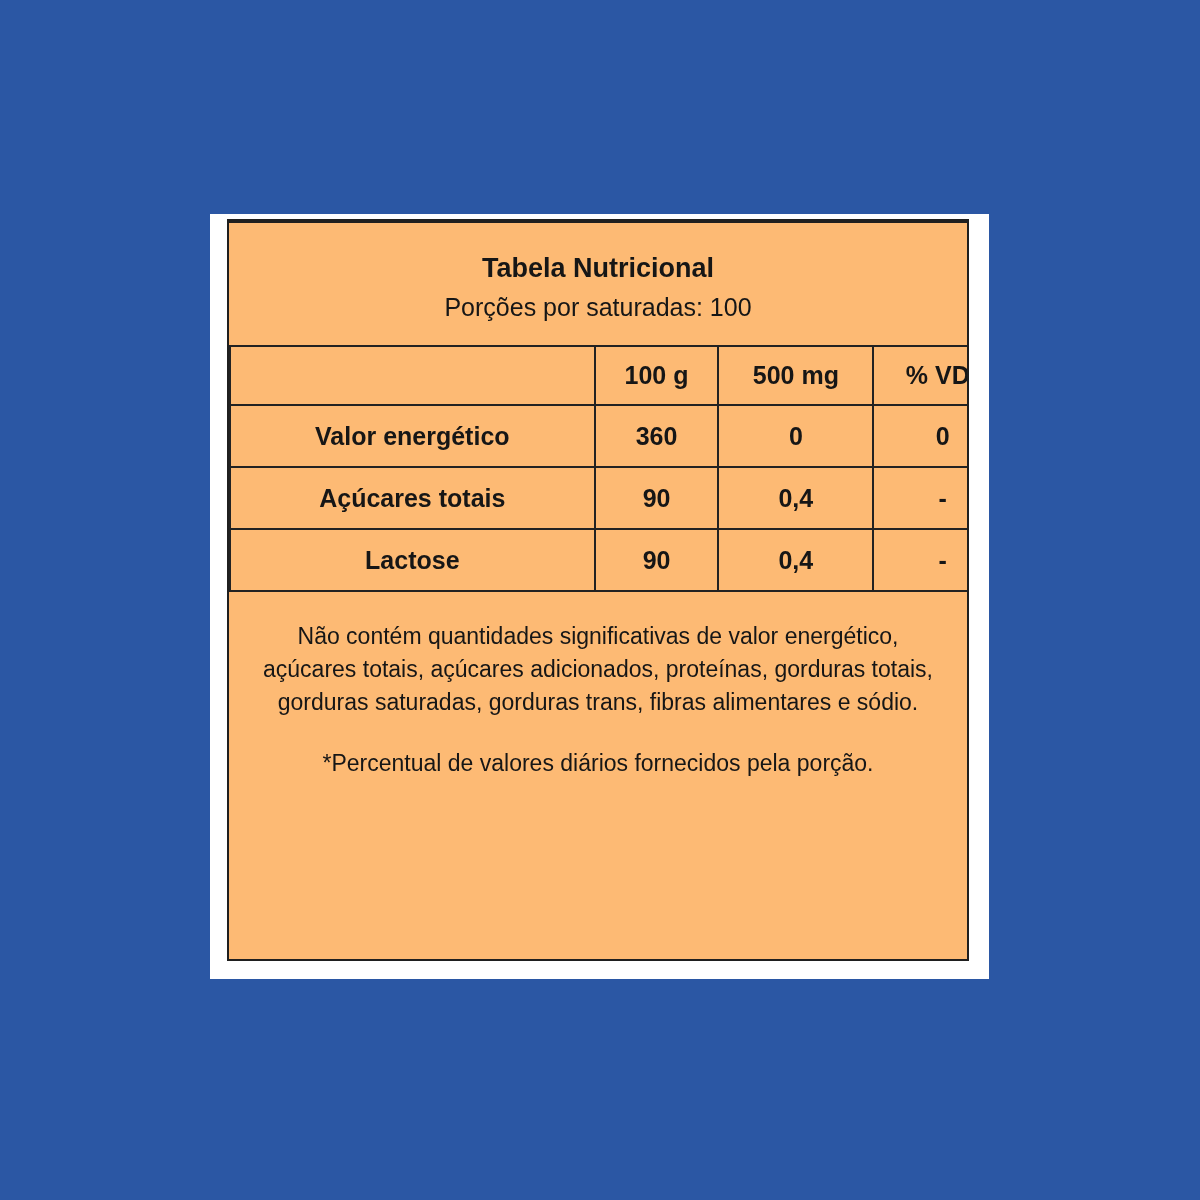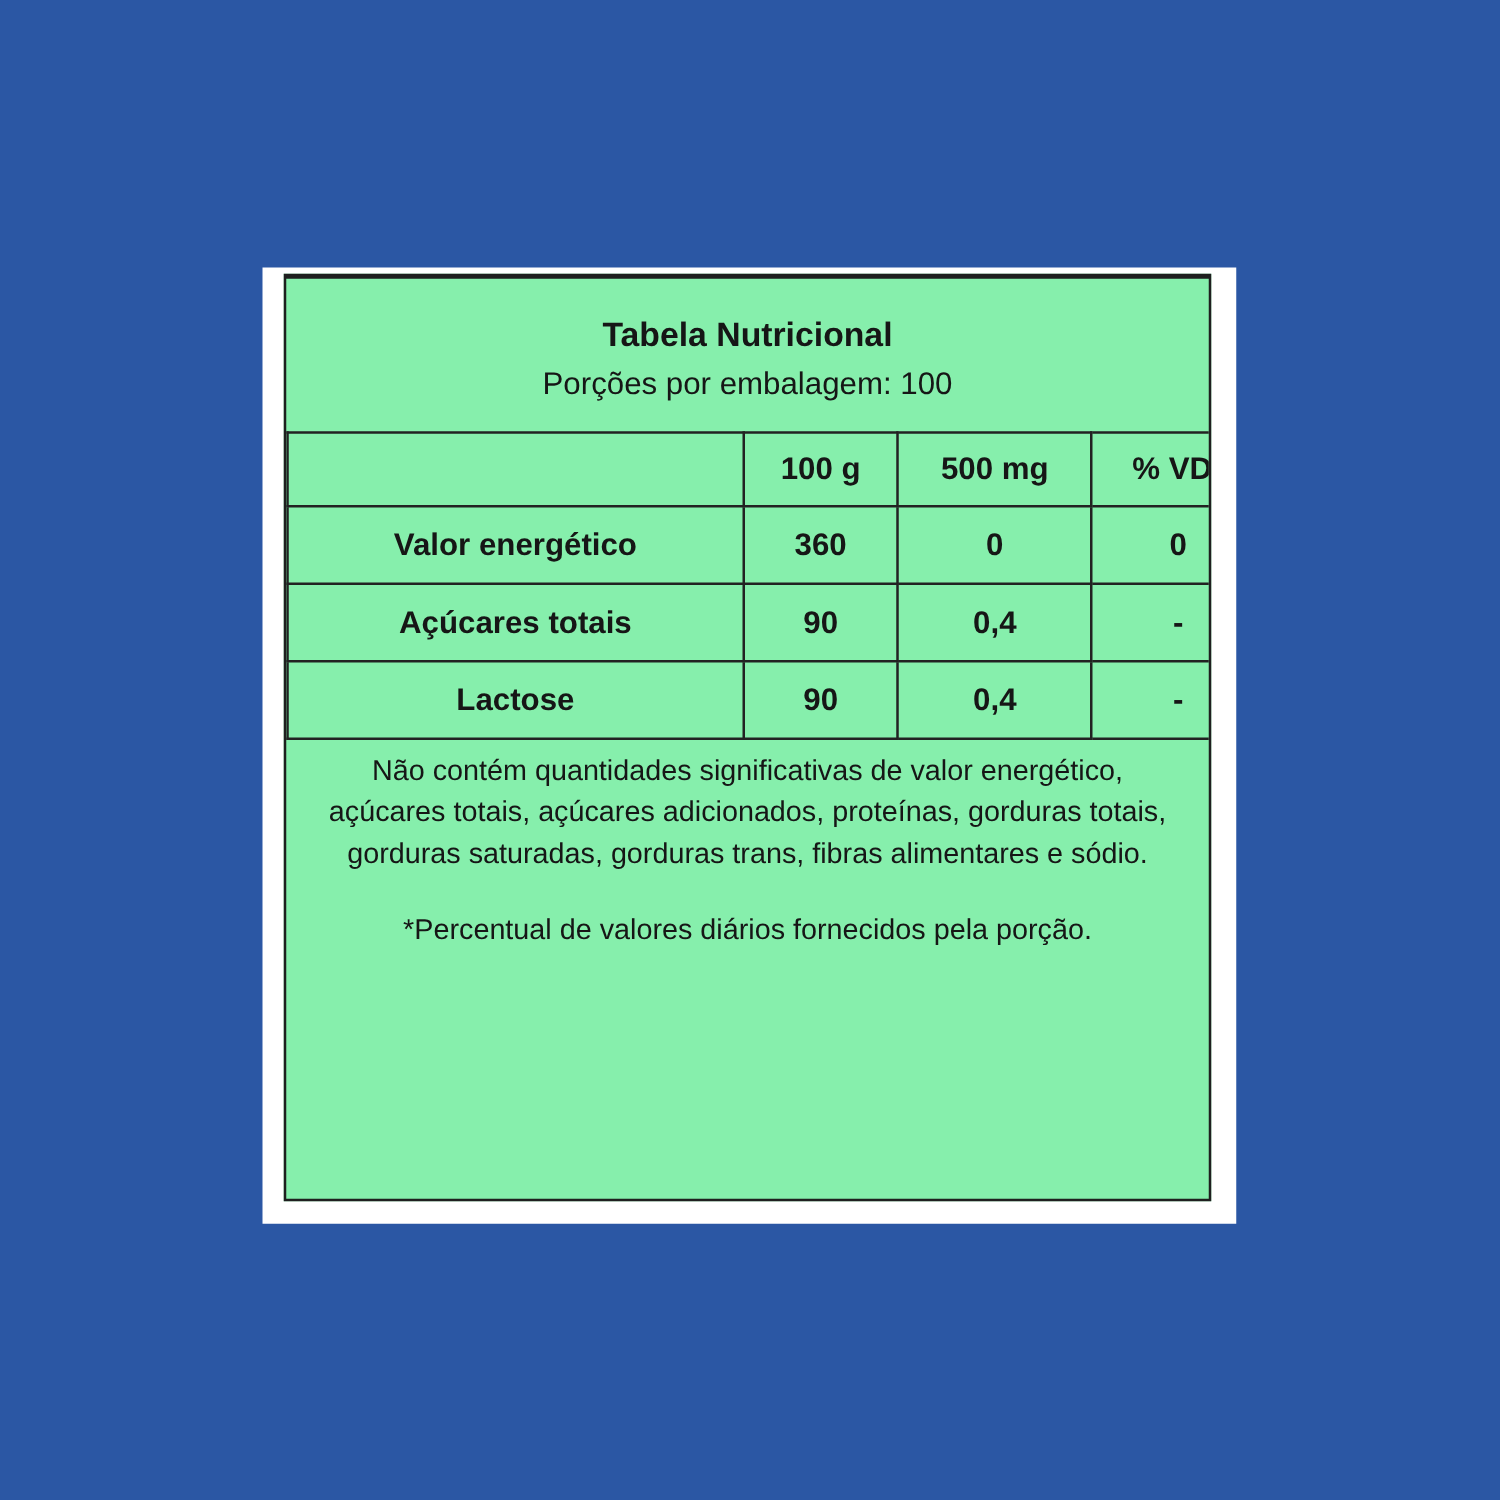--- a/index.html
+++ b/index.html
@@ -21,21 +21,21 @@
     background: #ffffff;
   }
   .inner-box {
     position: absolute;
     left: 17px;
     top: 5px;
     right: 20px;
     bottom: 18px;
     border: 2px solid #1f1f1f;
     border-top-width: 4px;
-    background: #86efac;
+    background: #fdba74;
     overflow: hidden;
   }
   .title {
     margin-top: 26px;
     text-align: center;
     font-size: 27px;
     font-weight: bold;
     line-height: 38px;
   }
   .subtitle {
@@ -58,42 +58,42 @@
     font-size: 25px;
     padding: 0;
   }
   table.nutrition th { height: 57px; font-weight: bold; }
   table.nutrition td { height: 60px; font-weight: bold; }
   .col-label  { width: 318px; }
   .col-100g   { width: 108px; }
   .col-500mg  { width: 135px; }
   .col-vd     { width: 121px; }
   .note {
-    margin-top: 8px;
+    margin-top: 28px;
     text-align: center;
     font-size: 23px;
     line-height: 33px;
   }
   .note div { white-space: nowrap; }
   .footnote {
     margin-top: 28px;
     text-align: center;
     font-size: 23px;
     line-height: 33px;
     white-space: nowrap;
   }
 </style>
 </head>
 <body>
 
 <div class="card">
   <div class="inner-box">
 
     <div class="title">Tabela Nutricional</div>
-    <div class="subtitle">Porções por embalagem: 100</div>
+    <div class="subtitle">Porções por saturadas: 100</div>
 
     <table class="nutrition">
       <colgroup>
         <col class="col-label">
         <col class="col-100g">
         <col class="col-500mg">
         <col class="col-vd">
       </colgroup>
       <thead>
         <tr>

